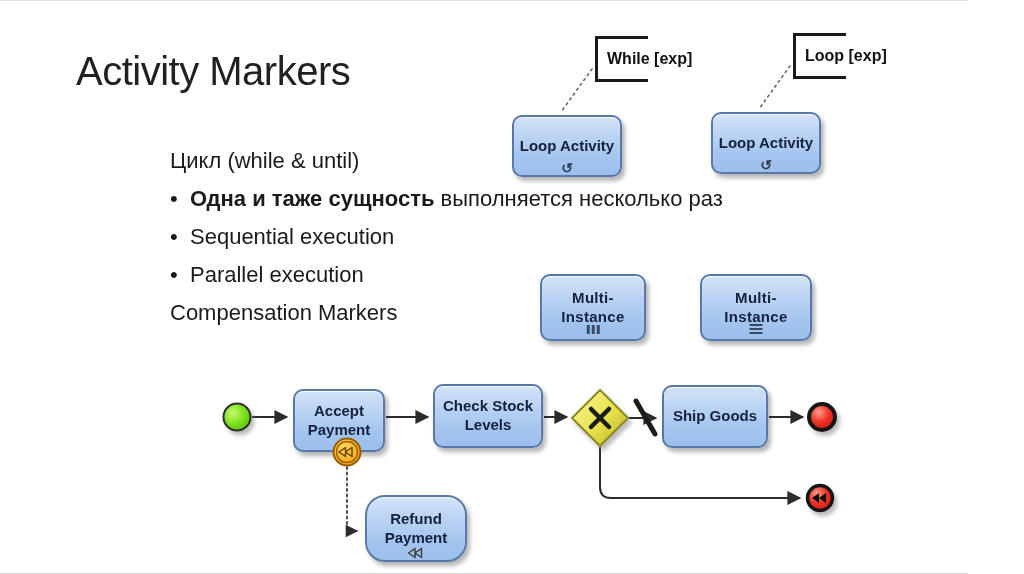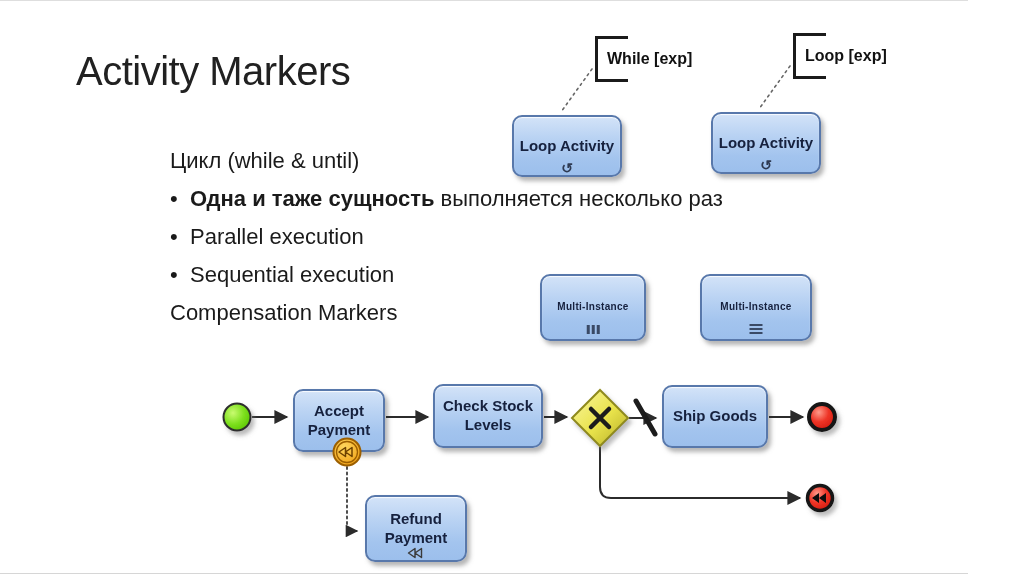--- a/index.html
+++ b/index.html
@@ -20,50 +20,50 @@
   .box{
     position:absolute;box-sizing:border-box;z-index:2;
     border:2px solid #5878ab;border-radius:10px;
     background:linear-gradient(180deg,#d3e3f8 0%,#bad3f3 35%,#a3c4ee 72%,#9cbfec 100%);
     box-shadow:inset 0 1px 1px rgba(255,255,255,0.85), 3px 4px 4px rgba(110,110,110,0.5);
     display:flex;align-items:center;justify-content:center;text-align:center;
     font-weight:700;color:#16213e;
   }
   .box .lbl{padding:0 4px;line-height:1.25;}
   .f15{font-size:15px;}
-  .f11{font-size:10px;letter-spacing:0.3px;text-align:center;}
+  .f11{font-size:15px;letter-spacing:0.3px;text-align:center;}
   .marker{position:absolute;bottom:1px;left:50%;transform:translateX(-50%);color:#2e3a52;}
   .loopglyph{font-size:14px;line-height:14px;bottom:0;}
   .parbars{display:flex;gap:2.5px;bottom:5px;}
   .parbars i{display:block;width:2.5px;height:9px;background:#3a4a66;}
   .seqbars{display:flex;flex-direction:column;gap:2px;bottom:5px;}
   .seqbars i{display:block;width:13px;height:2px;background:#3a4a66;}
   
   .callout{
     position:absolute;z-index:2;width:30px;
-    border-left:3px solid #1b1b1b;border-top:3px solid #1b1b1b;border-bottom:3px solid #1b1b1b;
+    border-left:3px solid #1b1b1b;border-top:3px solid #1b1b1b;border-bottom:3px solid #1b1b1b;padding-left:20px;
   }
   .callout .clbl{
     position:absolute;left:9px;top:50%;transform:translateY(-50%);
     font-size:16px;font-weight:700;color:#111;white-space:nowrap;
   }
   .overlay{position:absolute;left:0;top:0;z-index:3;pointer-events:none;}
 </style>
 </head>
 <body>
 
 <div class="slide">
 
   <h1 class="title">Activity Markers</h1>
 
   <div class="textblock">
     <div class="tline"><span>Цикл (while &amp; until)</span></div>
     <div class="tline"><span class="blt">•</span><span class="bold">Одна и таже сущность</span><span> выполняется несколько раз</span></div>
+    <div class="tline"><span class="blt">•</span><span>Sequential execution</span></div>
     <div class="tline"><span class="blt">•</span><span>Parallel execution</span></div>
-    <div class="tline"><span class="blt">•</span><span>Sequential execution</span></div>
     <div class="tline"><span>Compensation Markers</span></div>
   </div>
 
   <div class="callout" style="left:595px;top:35px;height:40px;">
     <span class="clbl">While [exp]</span>
   </div>
   <div class="callout" style="left:793px;top:32px;height:40px;">
     <span class="clbl">Loop [exp]</span>
   </div>
 
@@ -95,21 +95,21 @@
 
   <div class="box f15" style="left:293px;top:388px;width:92px;height:63px;">
     <span class="lbl">Accept Payment</span>
   </div>
   <div class="box f15" style="left:662px;top:384px;width:106px;height:63px;">
     <span class="lbl">Ship Goods</span>
   </div>
   <div class="box f15" style="left:433px;top:383px;width:110px;height:64px;">
     <span class="lbl">Check Stock Levels</span>
   </div>
-  <div class="box f15" style="left:365px;top:494px;width:102px;height:67px;">
+  <div class="box f15" style="left:365px;top:494px;width:102px;height:67px;border-radius:20px;">
     <span class="lbl">Refund Payment</span>
   </div>
 
   <svg class="overlay" width="1024" height="574" viewBox="0 0 1024 574">
     <defs>
       <marker id="ah" viewBox="0 0 10 10" refX="9" refY="5" markerWidth="9" markerHeight="7" orient="auto-start-reverse">
         <path d="M0,0 L10,5 L0,10 Z" fill="#2b2b2b"></path>
       </marker>
       <radialGradient id="gGreen" cx="35%" cy="35%" r="75%">
         <stop offset="0%" stop-color="#c9fb70"></stop>

